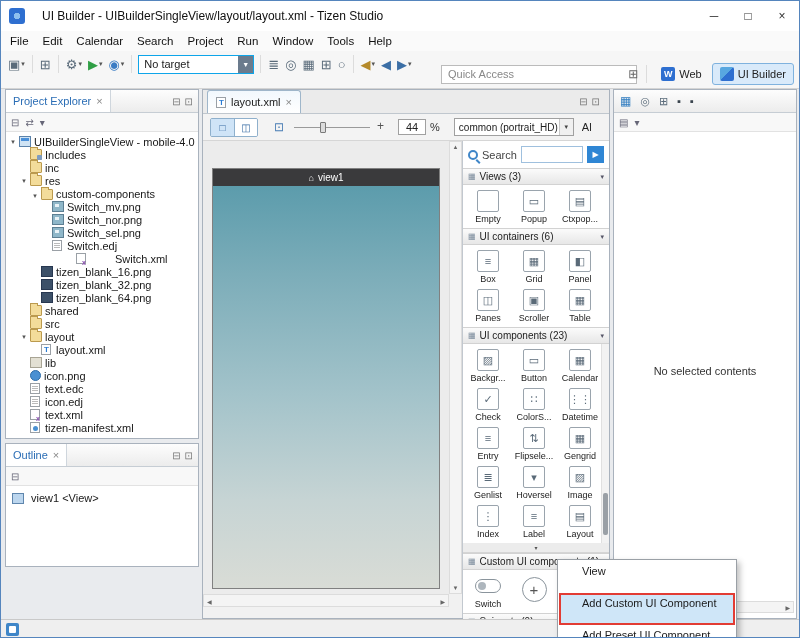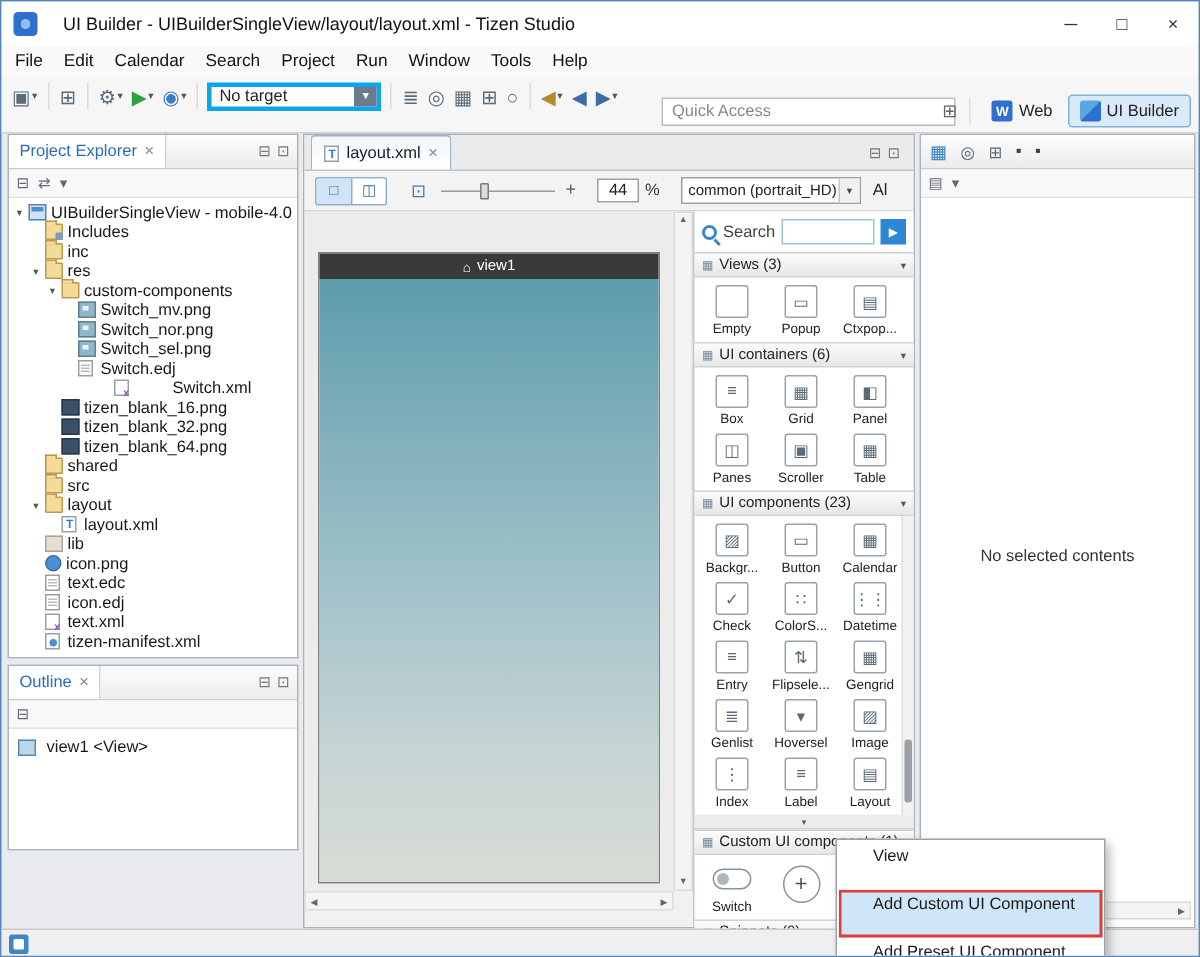--- a/index.html
+++ b/index.html
@@ -17,21 +17,21 @@
   .menubar { height:20px; background:#fafafa; display:flex; align-items:center; padding-left:2px; font-size:11.5px; color:#111; }
   .menu-item { padding:0 7px; height:100%; display:flex; align-items:center; }
 
   
   .toolbar { position:relative; height:38px; background:#f6f6f6; border-bottom:1px solid #d4d4d4; }
   .tb-icons { position:absolute; left:4px; top:2px; height:22px; display:flex; align-items:center; }
   .tb-btn { display:flex; align-items:center; padding:0 3px; height:22px; }
   .tb-glyph { font-size:13px; color:#5a6b7a; }
   .tb-dd { font-size:7px; color:#555; margin-left:1px; }
   .tb-sep { width:1px; height:18px; background:#dcdcdc; margin:0 4px; flex:none; }
-  .tb-combo { display:flex; align-items:center; width:116px; height:19px; background:#fff; border:3px solid #0ea5e9; margin:0 2px; }
+  .tb-combo { display:flex; align-items:center; width:116px; height:19px; background:#fff; border:1px solid #0ea5e9; margin:0 2px; }
   .tb-combo-text { flex:1; font-size:11px; color:#222; padding-left:5px; }
   .tb-combo-arrow { width:15px; height:100%; display:flex; align-items:center; justify-content:center; font-size:7px; color:#fff; background:#6b7b8d; }
   .quick-access { position:absolute; left:440px; top:14px; width:196px; height:19px; background:#fff; border:1px solid #bbb; font-size:11px; color:#888; line-height:17px; padding-left:6px; }
   .persp { position:absolute; right:5px; top:11px; display:flex; align-items:center; height:24px; }
   .persp-open { font-size:12px; color:#666; padding:0 4px; }
   .persp-btn { display:flex; align-items:center; gap:4px; height:22px; padding:0 7px; font-size:11px; color:#222; border-radius:3px; margin-left:2px; border:1px solid transparent; }
   .persp-btn.active { background:#d9eafa; border:1px solid #7fb2de; }
   .pico-web { width:14px; height:14px; background:#2e6fd0; color:#fff; font-size:9px; font-weight:bold; display:flex; align-items:center; justify-content:center; border-radius:2px; }
   .pico-ub { width:14px; height:14px; border-radius:2px; background:linear-gradient(135deg,#58a7e0 50%,#2e6fd0 50%); }
 
@@ -282,21 +282,21 @@
         <div class="trow" style="padding-left: 13px;">
           <span class="tarrow"></span>
           <span class="ticon ti-folder"></span>
           <span class="tlabel">inc</span>
         </div>
         <div class="trow" style="padding-left: 13px;">
           <span class="tarrow">▾</span>
           <span class="ticon ti-folder"></span>
           <span class="tlabel">res</span>
         </div>
-        <div class="trow" style="padding-left: 24px;">
+        <div class="trow" style="padding-left: 24px; align-items: flex-end;">
           <span class="tarrow">▾</span>
           <span class="ticon ti-folder"></span>
           <span class="tlabel">custom-components</span>
         </div>
         <div class="trow" style="padding-left: 35px;">
           <span class="tarrow"></span>
           <span class="ticon ti-image"></span>
           <span class="tlabel">Switch_mv.png</span>
         </div>
         <div class="trow" style="padding-left: 35px;">

